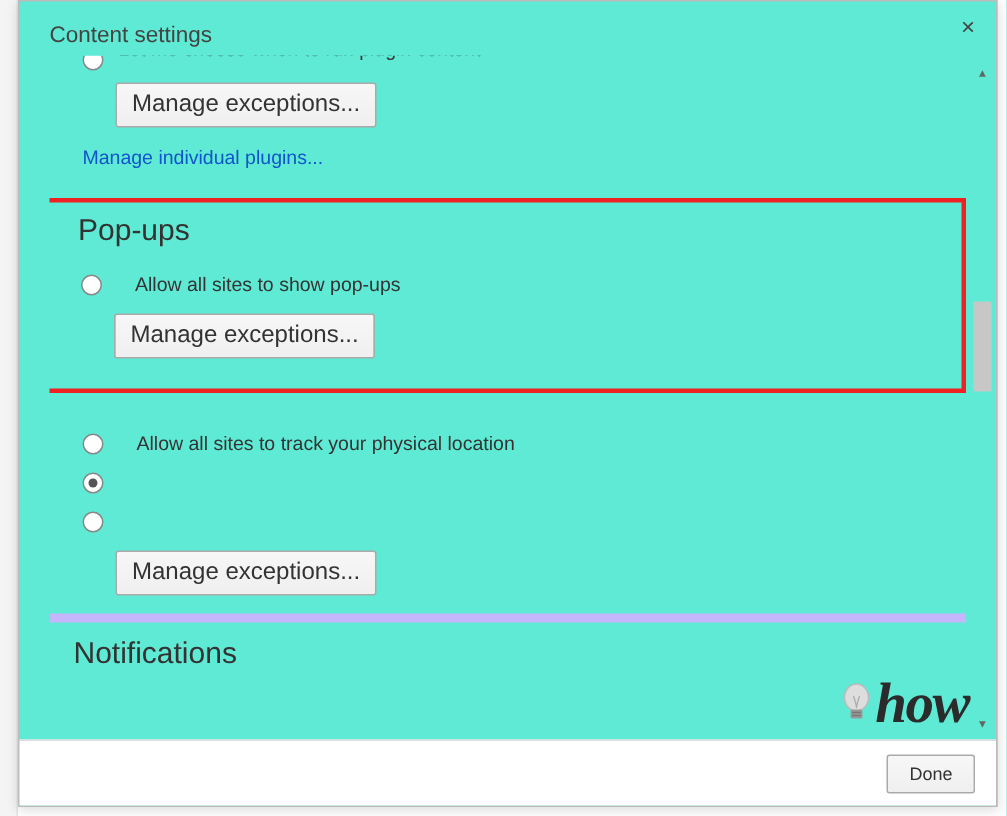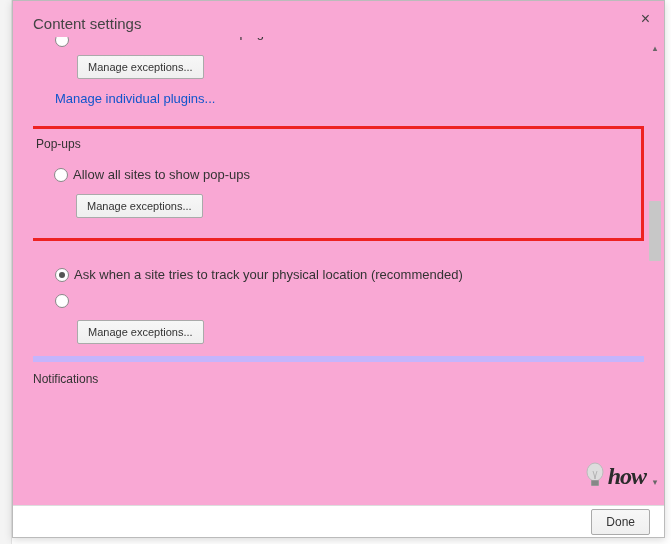--- a/index.html
+++ b/index.html
@@ -13,21 +13,21 @@
     height: 544px;
     position: relative;
     overflow: hidden;
   }
   .dialog {
     position: absolute;
     left: 12px;
     top: 0;
     right: 6px;
     bottom: 6px;
-    background: #f9a8d4;
+    background: #5eead4;
     border: 1px solid #bbb;
     box-shadow: 0 2px 8px rgba(0,0,0,0.15);
   }
   .dialog-header {
     padding: 14px 20px 4px 20px;
     position: relative;
   }
   .dialog-title {
     font-size: 15px;
     color: #444;
@@ -54,29 +54,30 @@
     height: 100%;
     overflow-y: hidden;
     padding-bottom: 10px;
   }
   .section {
     padding: 10px 0 8px 0;
     border-top: 6px solid #c4b5fd;
   }
   .section:first-child { border-top: none; padding-top: 0; }
   .section-title {
-    font-size: 12px;
+    font-size: 20px;
     color: #333;
     margin-bottom: 10px;
     font-weight: 400;
+    margin-left: 16px;
   }
   .radio-row {
     display: flex;
     align-items: center;
-    gap: 5px;
+    gap: 22px;
     padding: 6px 0 6px 22px;
     font-size: 13px;
     color: #333;
   }
   .indent { padding-left: 22px; }
   .radio {
     width: 14px; height: 14px;
     border: 1px solid #888;
     border-radius: 50%;
     background: #fff;
@@ -89,21 +90,21 @@
     left: 3px; top: 3px;
     width: 6px; height: 6px;
     background: #555;
     border-radius: 50%;
   }
   .btn {
     display: inline-block;
     border: 1px solid #aaa;
     background: linear-gradient(#f7f7f7, #efefef);
     color: #333;
-    font-size: 11px;
+    font-size: 16px;
     padding: 5px 10px;
     border-radius: 2px;
     cursor: pointer;
     margin: 6px 0 4px 22px;
   }
   .link {
     color: #1155cc;
     cursor: pointer;
     display: inline-block;
     padding: 8px 0 4px 22px;
@@ -124,21 +125,21 @@
     top: -8px;
   }
   .highlight-box {
     border: 3px solid #e22;
     padding: 6px 10px 8px 0;
     margin: 8px 0 10px -4px;
   }
   .footer {
     position: absolute;
     bottom: 0; left: 0; right: 0;
-    height: 32px;
+    height: 44px;
     border-top: 1px solid #ddd;
     display: flex;
     justify-content: flex-end;
     align-items: center;
     padding-right: 14px;
     background: #fff;
   }
   .done-btn {
     border: 1px solid #aaa;
     background: linear-gradient(#f7f7f7, #efefef);
@@ -181,21 +182,21 @@
   }
   .bulb {
     width: 22px; height: 30px;
     position: relative;
   }
   .bulb svg { width: 22px; height: 30px; }
   .wm-text {
     font-family: Georgia, "Times New Roman", serif;
     font-style: italic;
     font-weight: bold;
-    font-size: 24px;
+    font-size: 38px;
     color: #2b2b2b;
     letter-spacing: -1px;
   }
   
   .bg-hint {
     position: absolute;
     left: 0; top: 0; bottom: 0;
     width: 12px;
     background: #f4f4f4;
     border-right: 1px solid #e3e3e3;
@@ -237,22 +238,25 @@
             <span>Allow all sites to show pop-ups</span>
           </div>
           <div class="indent">
             <span class="btn">Manage exceptions...</span>
           </div>
         </div>
       </div>
 
       <div class="section" style="border-top:none">
         <div class="radio-row">
+          <span class="radio"></span>
+          <span>Allow all sites to track your physical location</span>
+        </div>
+        <div class="radio-row">
           <span class="radio selected"></span>
-          <span>Ask when a site tries to track your physical location (recommended)</span>
         </div>
         <div class="radio-row">
           <span class="radio"></span>
         </div>
         <div class="indent">
           <span class="btn">Manage exceptions...</span>
         </div>
       </div>
 
       <div class="section">

